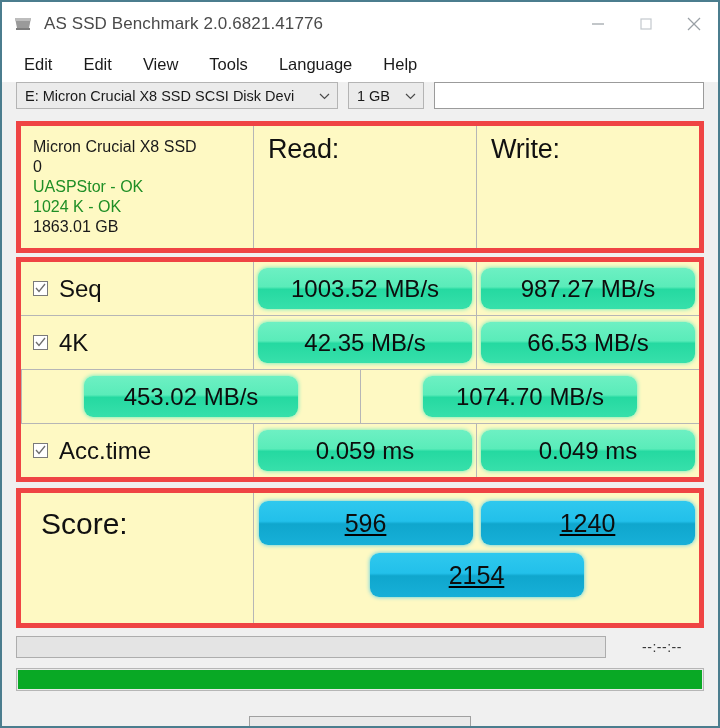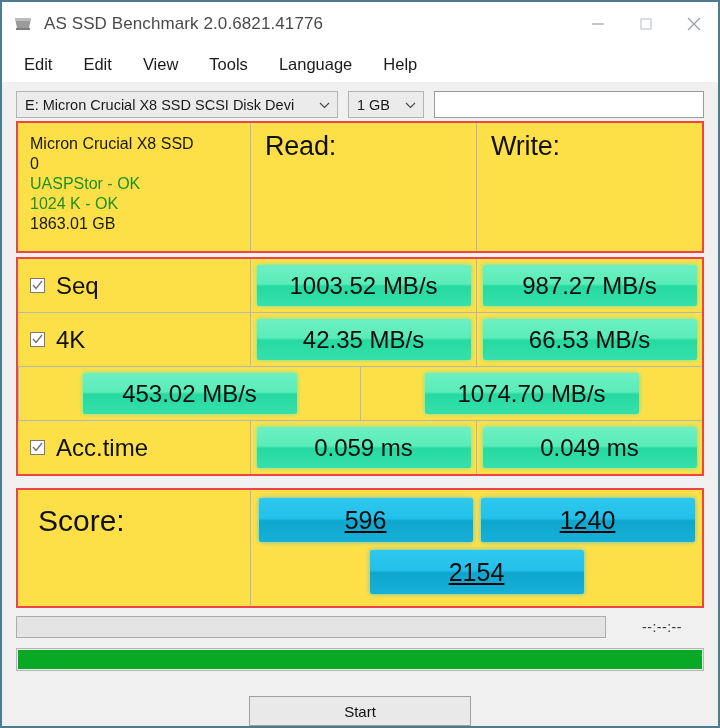--- a/index.html
+++ b/index.html
@@ -76,21 +76,21 @@
     margin-right: 31px;
     white-space: nowrap;
     cursor: default;
   }
 
   
   .toolbar {
     height: 36px;
     background: #f0f0f0;
     display: flex;
-    align-items: flex-end;
+    align-items: flex-start;
     padding: 0 14px;
     box-sizing: border-box;
     gap: 10px;
   }
   .combo {
     height: 27px;
     background: #ebebeb;
     border: 1px solid #b4b4b4;
     box-sizing: border-box;
     display: flex;
@@ -122,22 +122,22 @@
     padding: 0 5px;
     outline: none;
   }
 
   
   .body {
     padding: 3px 14px 0 14px;
   }
 
   .panel {
-    border: 2px solid #ef4444;
-    background: #fde047;
+    border: 5px solid #ef4444;
+    background: #fef9c3;
     box-sizing: border-box;
   }
 
   
   .header-panel {
     display: flex;
     height: 132px;
     margin-bottom: 4px;
   }
   .cell-label {
@@ -203,21 +203,21 @@
     height: 100%;
     display: flex;
     align-items: center;
     justify-content: center;
     border-left: 1px solid #b6b6b6;
     box-sizing: border-box;
   }
   .badge {
     width: 214px;
     height: 41px;
-    border-radius: 2px;
+    border-radius: 9px;
     display: flex;
     align-items: center;
     justify-content: center;
     font-size: 24px;
     color: #0d0d0d;
     box-sizing: border-box;
   }
   .badge-green {
     background: linear-gradient(to bottom,
       #6df0c3 0%, #5aecb9 46%, #25d9a1 52%, #37e0ab 100%);
@@ -225,22 +225,22 @@
   }
   .badge-blue {
     background: linear-gradient(to bottom,
       #2fc8ee 0%, #22c0ea 46%, #0fa6cd 52%, #17b0d8 100%);
     box-shadow: 0 0 4px rgba(60, 200, 238, 0.95);
   }
 
   
   .score-panel {
     display: flex;
-    height: 120px;
-    margin-top: 12px;
+    height: 140px;
+    margin-top: 6px;
   }
   .score-label {
     width: 232px;
     flex: 0 0 232px;
     display: flex;
     align-items: flex-start;
     padding: 14px 0 0 20px;
     box-sizing: border-box;
     font-size: 30px;
     color: #111111;

